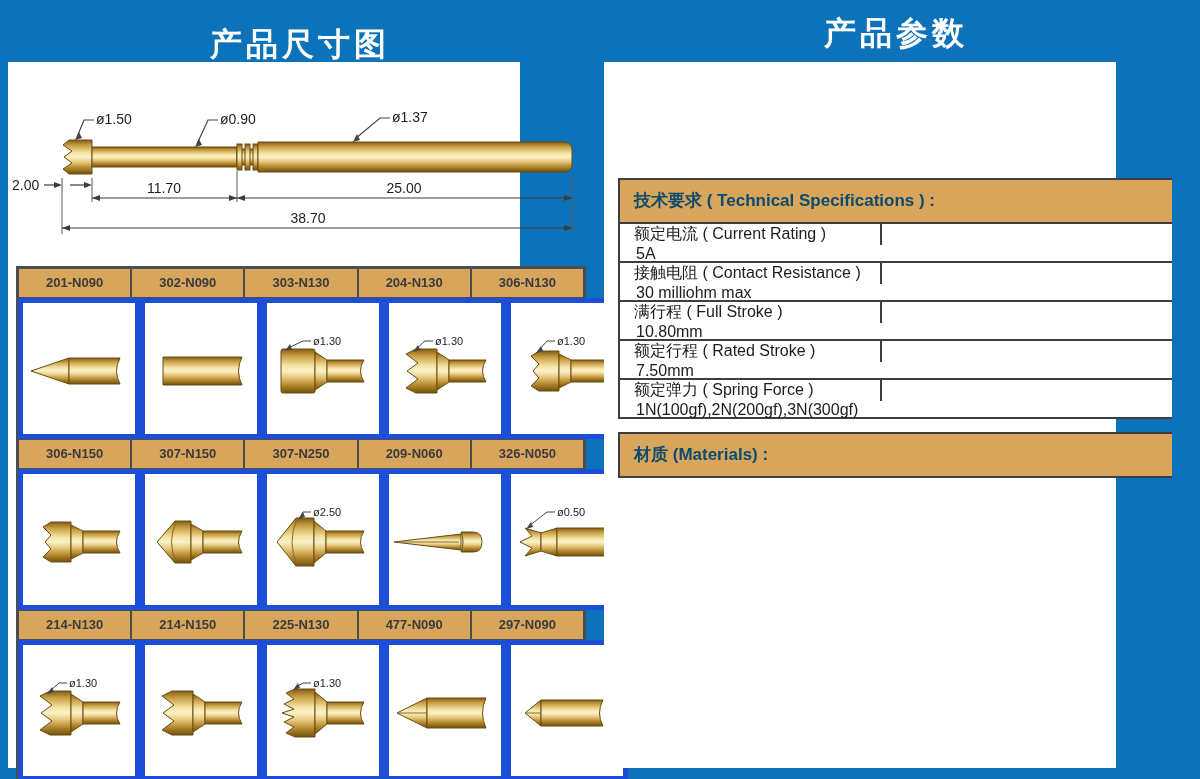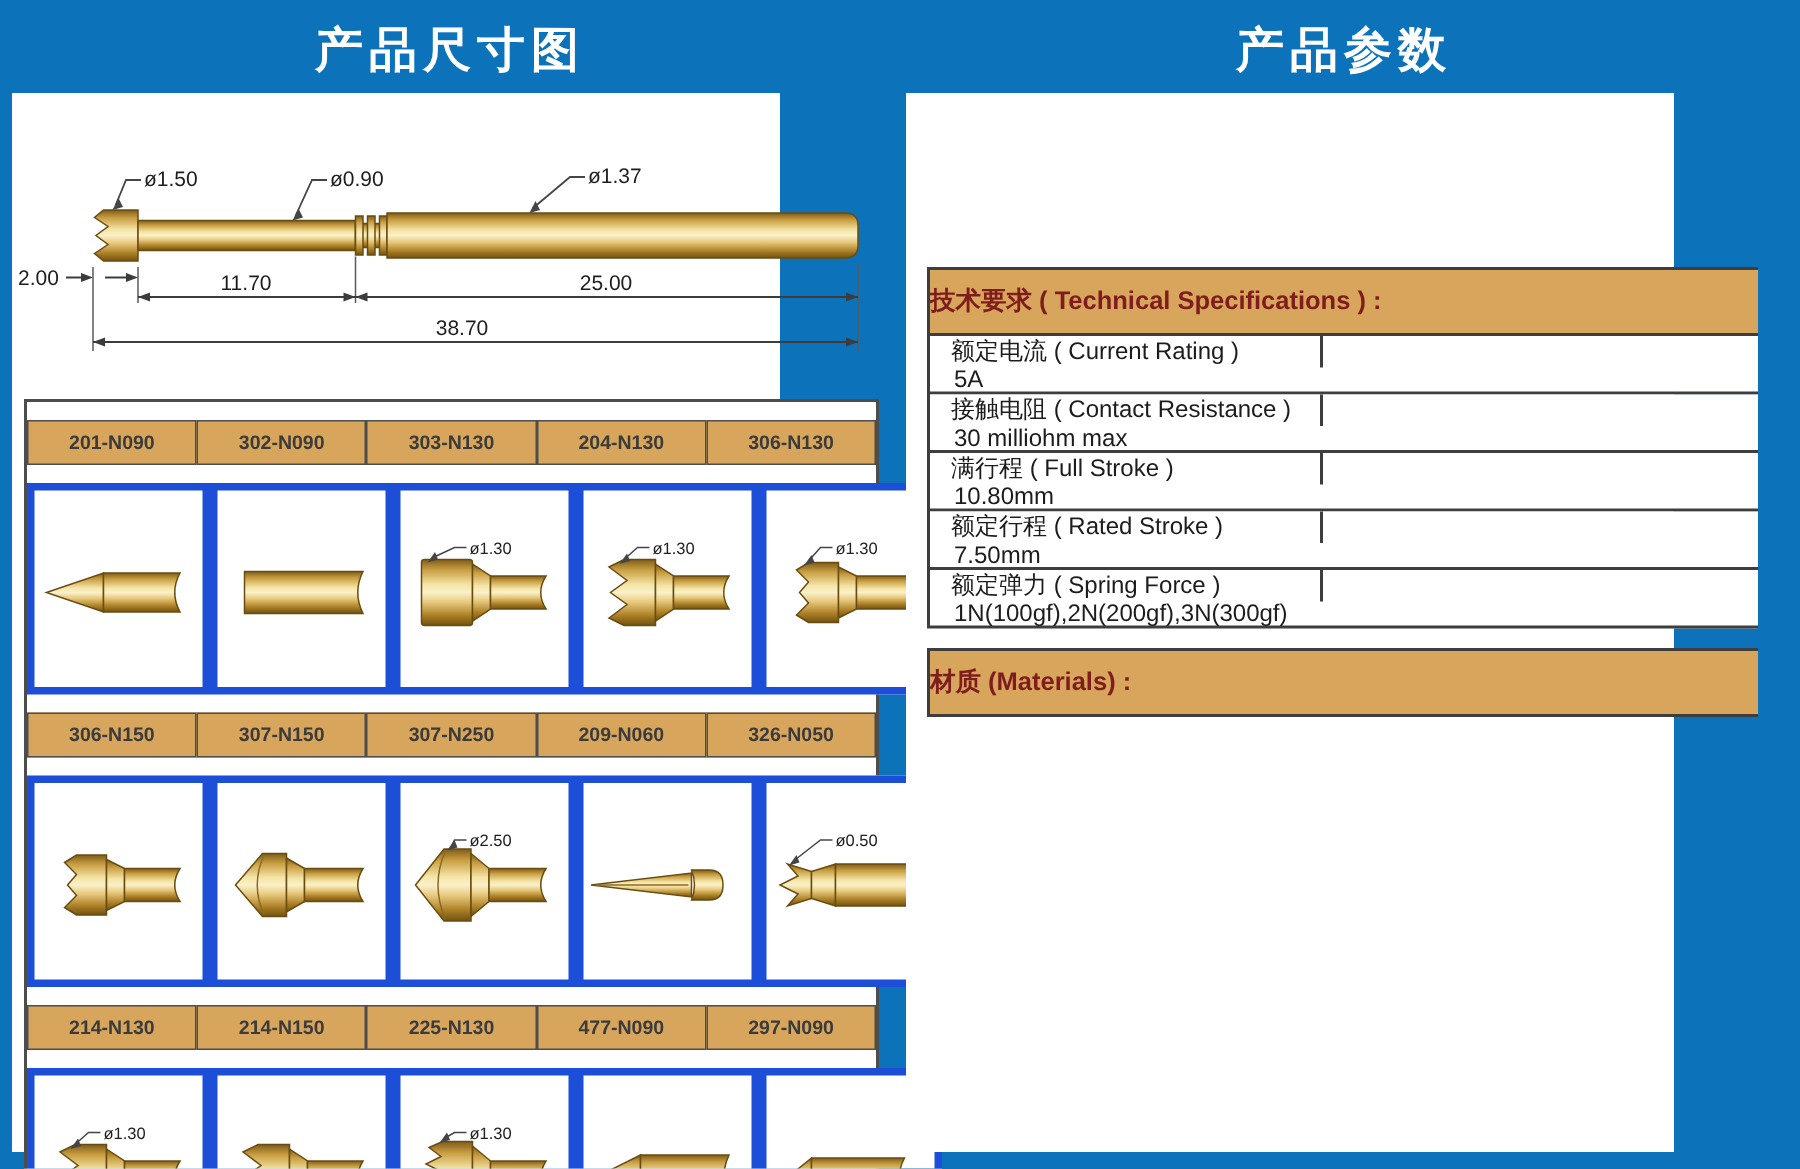--- a/index.html
+++ b/index.html
@@ -5,47 +5,47 @@
   html,body{margin:0;padding:0;}
   body{
     width:1200px;height:779px;position:relative;overflow:hidden;
     background:#0C73BB;
     font-family:"Liberation Sans","DejaVu Sans",sans-serif;
   }
   .page-title{
     position:absolute;top:8px;height:52px;line-height:50px;text-align:center;
     color:#ffffff;font-size:32px;font-weight:bold;letter-spacing:4px;
   }
-  #title-left{left:8px;width:584px;}
+  #title-left{left:8px;width:584px;margin-top:11px;}
   #title-right{left:604px;width:584px;}
   .panel{
     position:absolute;top:62px;width:512px;height:706px;background:#ffffff;
   }
   #panel-left{left:8px;}
   #panel-right{left:604px;}
   .drawing{position:absolute;left:0;top:0;}
   
   .grid{position:absolute;left:8px;top:204px;width:566px;border:2px solid #4d4d4d;background:#fff;}
-  .grid-row{display:grid;grid-template-columns:repeat(5,1fr);margin-top:12px;}
+  .grid-row{display:grid;grid-template-columns:repeat(5,1fr);}
   .model-cell{
     background:#D7A55C;border:1px solid #4d4d4d;height:28px;line-height:28px;
     text-align:center;font-size:13px;font-weight:bold;color:#3b3b3b;
   }
   .tip-cell{
     background:#ffffff;border:5px solid #1d4ed8;height:131px;
     display:flex;align-items:center;justify-content:center;
   }
   
   .param-table{position:absolute;left:14px;width:552px;border-left:2px solid #3e3e3e;}
   #spec-table{top:116px;}
   #materials-table{top:370px;}
   .param-title{
     background:#D7A55C;border-top:2px solid #3e3e3e;border-bottom:2px solid #3e3e3e;
-    height:42px;line-height:42px;
-    font-size:17px;font-weight:bold;color:#7f1d1d;
+    height:42px;line-height:42px;padding-left:14px;
+    font-size:17px;font-weight:bold;color:#0c4a6e;
   }
   .param-row{display:flex;height:37px;border-bottom:2px solid #3e3e3e;align-items:stretch;
     font-size:16px;color:#1c1c1c;background:#fff;flex-direction:column;}
   .param-label{width:246px;padding-left:14px;border-right:2px solid #3e3e3e;display:flex;align-items:center;}
   .param-value{flex:1;padding-left:16px;display:flex;align-items:center;}
   svg text{font-family:"Liberation Sans","DejaVu Sans",sans-serif;}
 </style>
 </head>
 <body>
 

